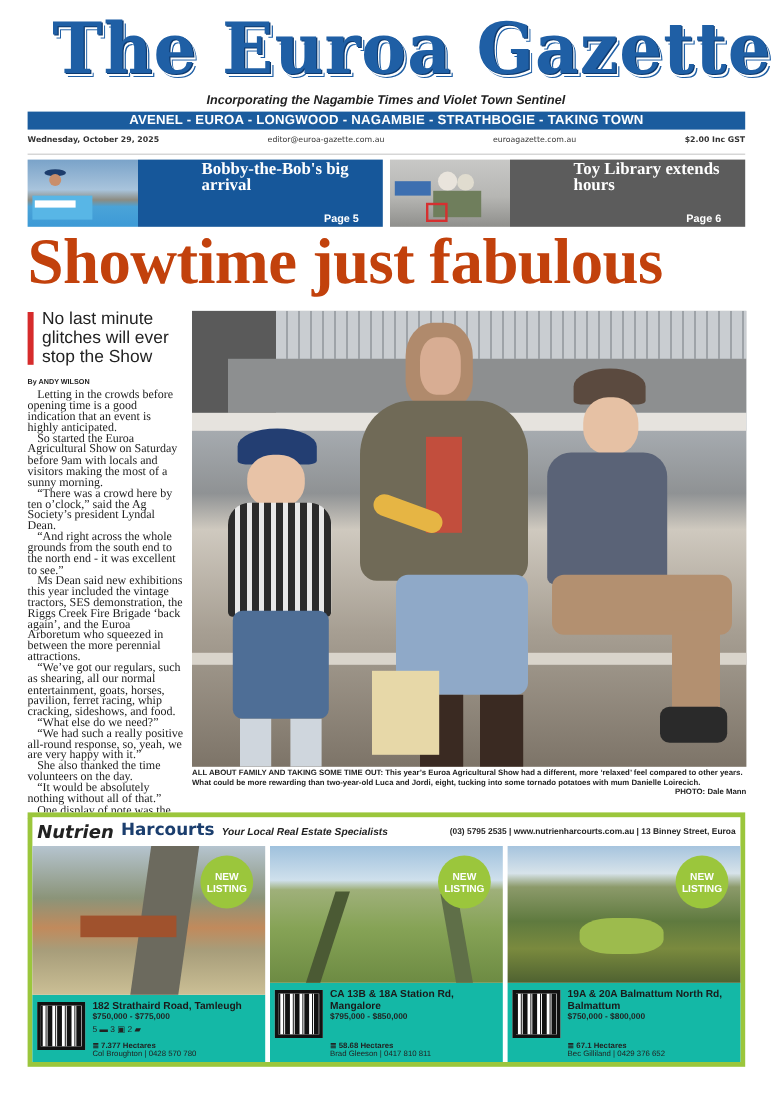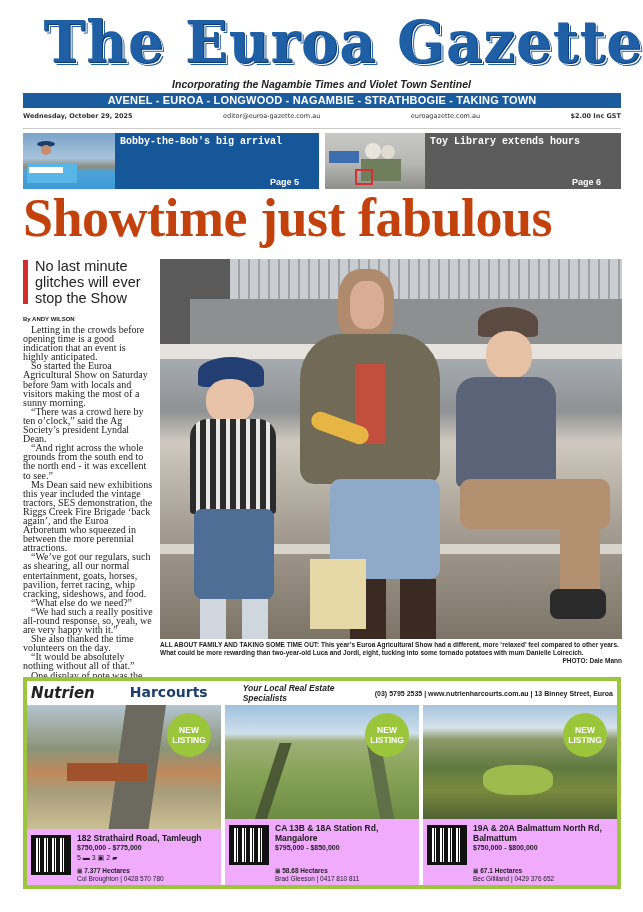--- a/index.html
+++ b/index.html
@@ -20,21 +20,21 @@
   .dateline { position: absolute; left: 23px; top: 112px; width: 598px; height: 12px;
     font-size: 7.5px; font-weight: bold; color: #333; display: flex; justify-content: space-between; }
   .dateline span { font-family: "DejaVu Sans", sans-serif; font-weight: normal; font-size: 6.5px; }
   .dateline .strong { font-weight: bold; }
   .rule { position: absolute; left: 23px; top: 128px; width: 598px; height: 1px; background: #ccc; }
 
   .teasers { position: absolute; left: 23px; top: 133px; width: 598px; height: 56px; display: flex; gap: 6px; }
   .teaser { flex: 1; display: flex; height: 56px; }
   .teaser-img { width: 92px; height: 56px; position: relative; overflow: hidden; }
   .teaser-text { flex: 1; position: relative; padding: 3px 5px; color: #fff; }
-  .teaser-headline { font-family: Liberation Mono, monospace; font-weight: bold; font-size: 10px; line-height: 12.5px; }
+  .teaser-headline { font-family: Liberation Serif, serif; font-weight: bold; font-size: 14px; line-height: 12.5px; margin-left: 48px; }
   .teaser-page { position: absolute; right: 20px; bottom: 2px; font-size: 9px; font-weight: bold; }
   .blue { background: #16579a; }
   .grey { background: #5c5c5c; }
 
   .headline { position: absolute; left: 23px; top: 188px; width: 598px; height: 60px;
     font-family: "Liberation Serif", serif; font-weight: bold; font-size: 54px; line-height: 60px; color: #c2410c; letter-spacing: -0.5px; white-space: nowrap; }
 
   .sidebar { position: absolute; left: 23px; top: 258px; width: 130px; }
   .kicker { position: relative; padding-left: 12px; font-size: 14.5px; line-height: 16px; color: #222; }
   .kicker::before { content: ""; position: absolute; left: 0; top: 2px; width: 5px; height: 44px; background: #d62b2b; }
@@ -43,31 +43,31 @@
   .body-text p { text-indent: 8px; }
   .continued { margin-top: 2px; text-align: right; font-size: 7px; font-weight: bold; }
   .continued::before { content: ""; display: inline-block; width: 5px; height: 5px; background: #d62b2b; margin-right: 4px; }
 
   .photo { position: absolute; left: 160px; top: 259px; width: 462px; height: 380px; overflow: hidden;
     background: linear-gradient(180deg, #b9bcbf 0%, #a8adb2 25%, #8f9294 40%, #cfc9bf 48%, #a79f93 70%, #7d7468 100%); }
   .caption { position: absolute; left: 160px; top: 641px; width: 462px; font-size: 6.5px; line-height: 8px; font-weight: bold; color: #222; }
   .caption-credit { text-align: right; }
 
   .ad { position: absolute; left: 23px; top: 677px; width: 598px; height: 212px; border: 4px solid #9bc63c; background: #fff; }
-  .ad-header { height: 24px; display: flex; align-items: center; padding: 0 4px; gap: 29px; }
+  .ad-header { height: 24px; display: flex; align-items: center; padding: 0 4px; }
   .ad-brand1 { font-family: "DejaVu Sans", sans-serif; font-weight: bold; font-style: italic; font-size: 15px; color: #222; }
   .ad-brand2 { font-family: "DejaVu Sans", sans-serif; font-weight: bold; font-size: 14px; color: #1b3e6e; margin-left: 6px; border-bottom: 2px solid transparent; }
   .ad-tagline { margin-left: 6px; font-size: 8.5px; font-weight: bold; font-style: italic; color: #222; }
   .ad-contact { margin-left: auto; font-size: 7px; font-weight: bold; color: #222; white-space: nowrap; }
   .listings { display: flex; gap: 4px; padding: 0 0 0 0; height: 180px; }
   .listing { flex: 1; display: flex; flex-direction: column; }
   .listing-img { height: 128px; position: relative; overflow: hidden; }
   .listing-badge { position: absolute; top: 8px; right: 10px; width: 44px; height: 44px; border-radius: 50%; background: #9bc63c;
     color: #fff; font-weight: bold; font-size: 8.5px; line-height: 10px; display: flex; align-items: center; justify-content: center; text-align: center; }
-  .listing-info { flex: 1; background: #f0abfc; display: flex; padding: 4px 4px 3px 4px; }
+  .listing-info { flex: 1; background: #14b8a6; display: flex; padding: 4px 4px 3px 4px; }
   .qr { width: 40px; height: 40px; margin-right: 6px; margin-top: 2px;
     background:
       linear-gradient(90deg, #111 0 25%, transparent 25% 50%, #111 50% 62%, transparent 62% 75%, #111 75% 100%),
       #fff;
     background-size: 8px 8px; border: 3px solid #111; }
   .listing-details { flex: 1; }
   .listing-addr { font-size: 8.5px; font-weight: bold; color: #1a1a1a; }
   .listing-price { font-size: 7px; font-weight: bold; color: #222; margin-top: 1px; }
   .listing-feat { font-size: 7px; color: #222; margin-top: 3px; height: 9px; }
   .listing-area { font-size: 6.5px; font-weight: bold; color: #222; margin-top: 4px; }

